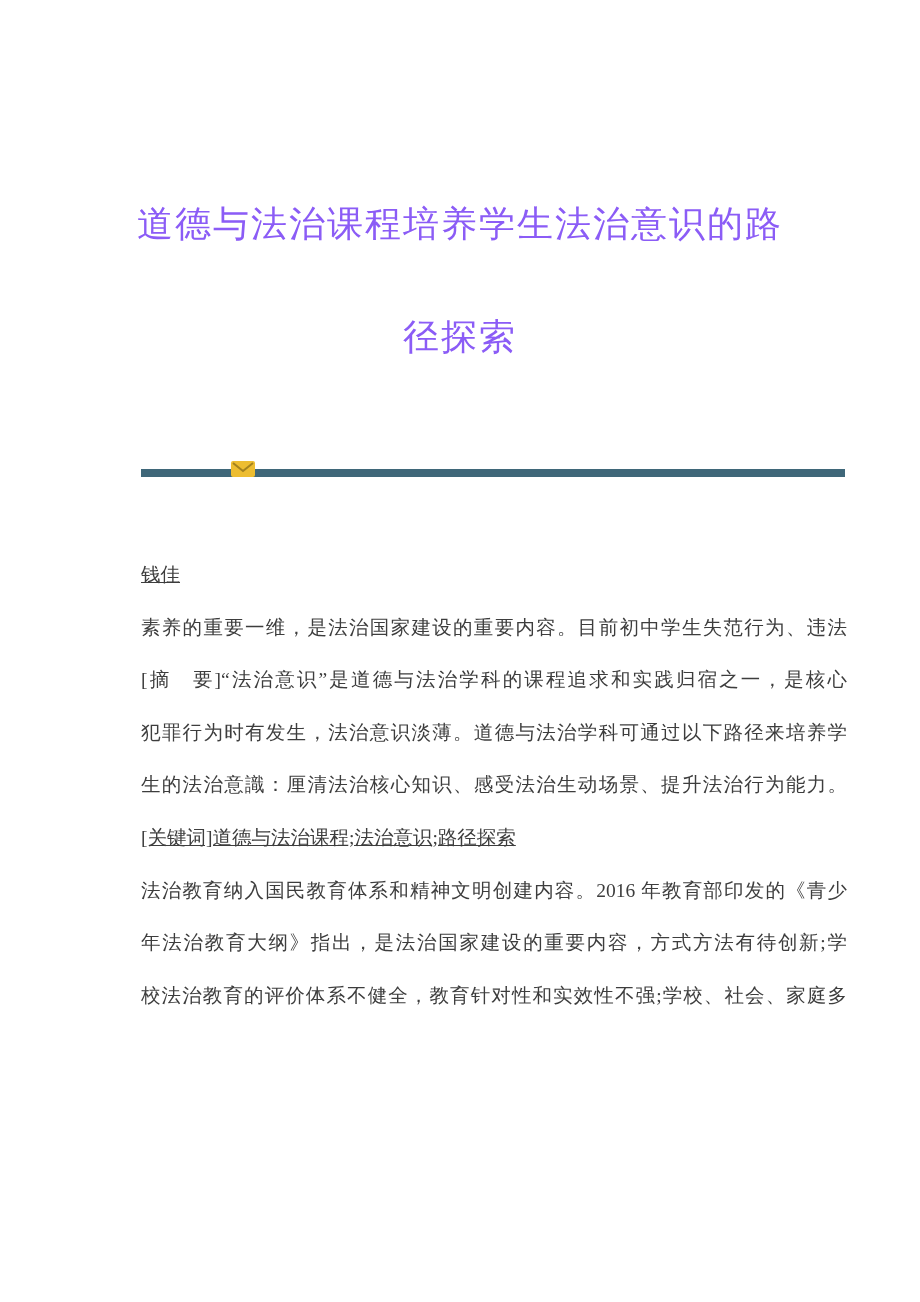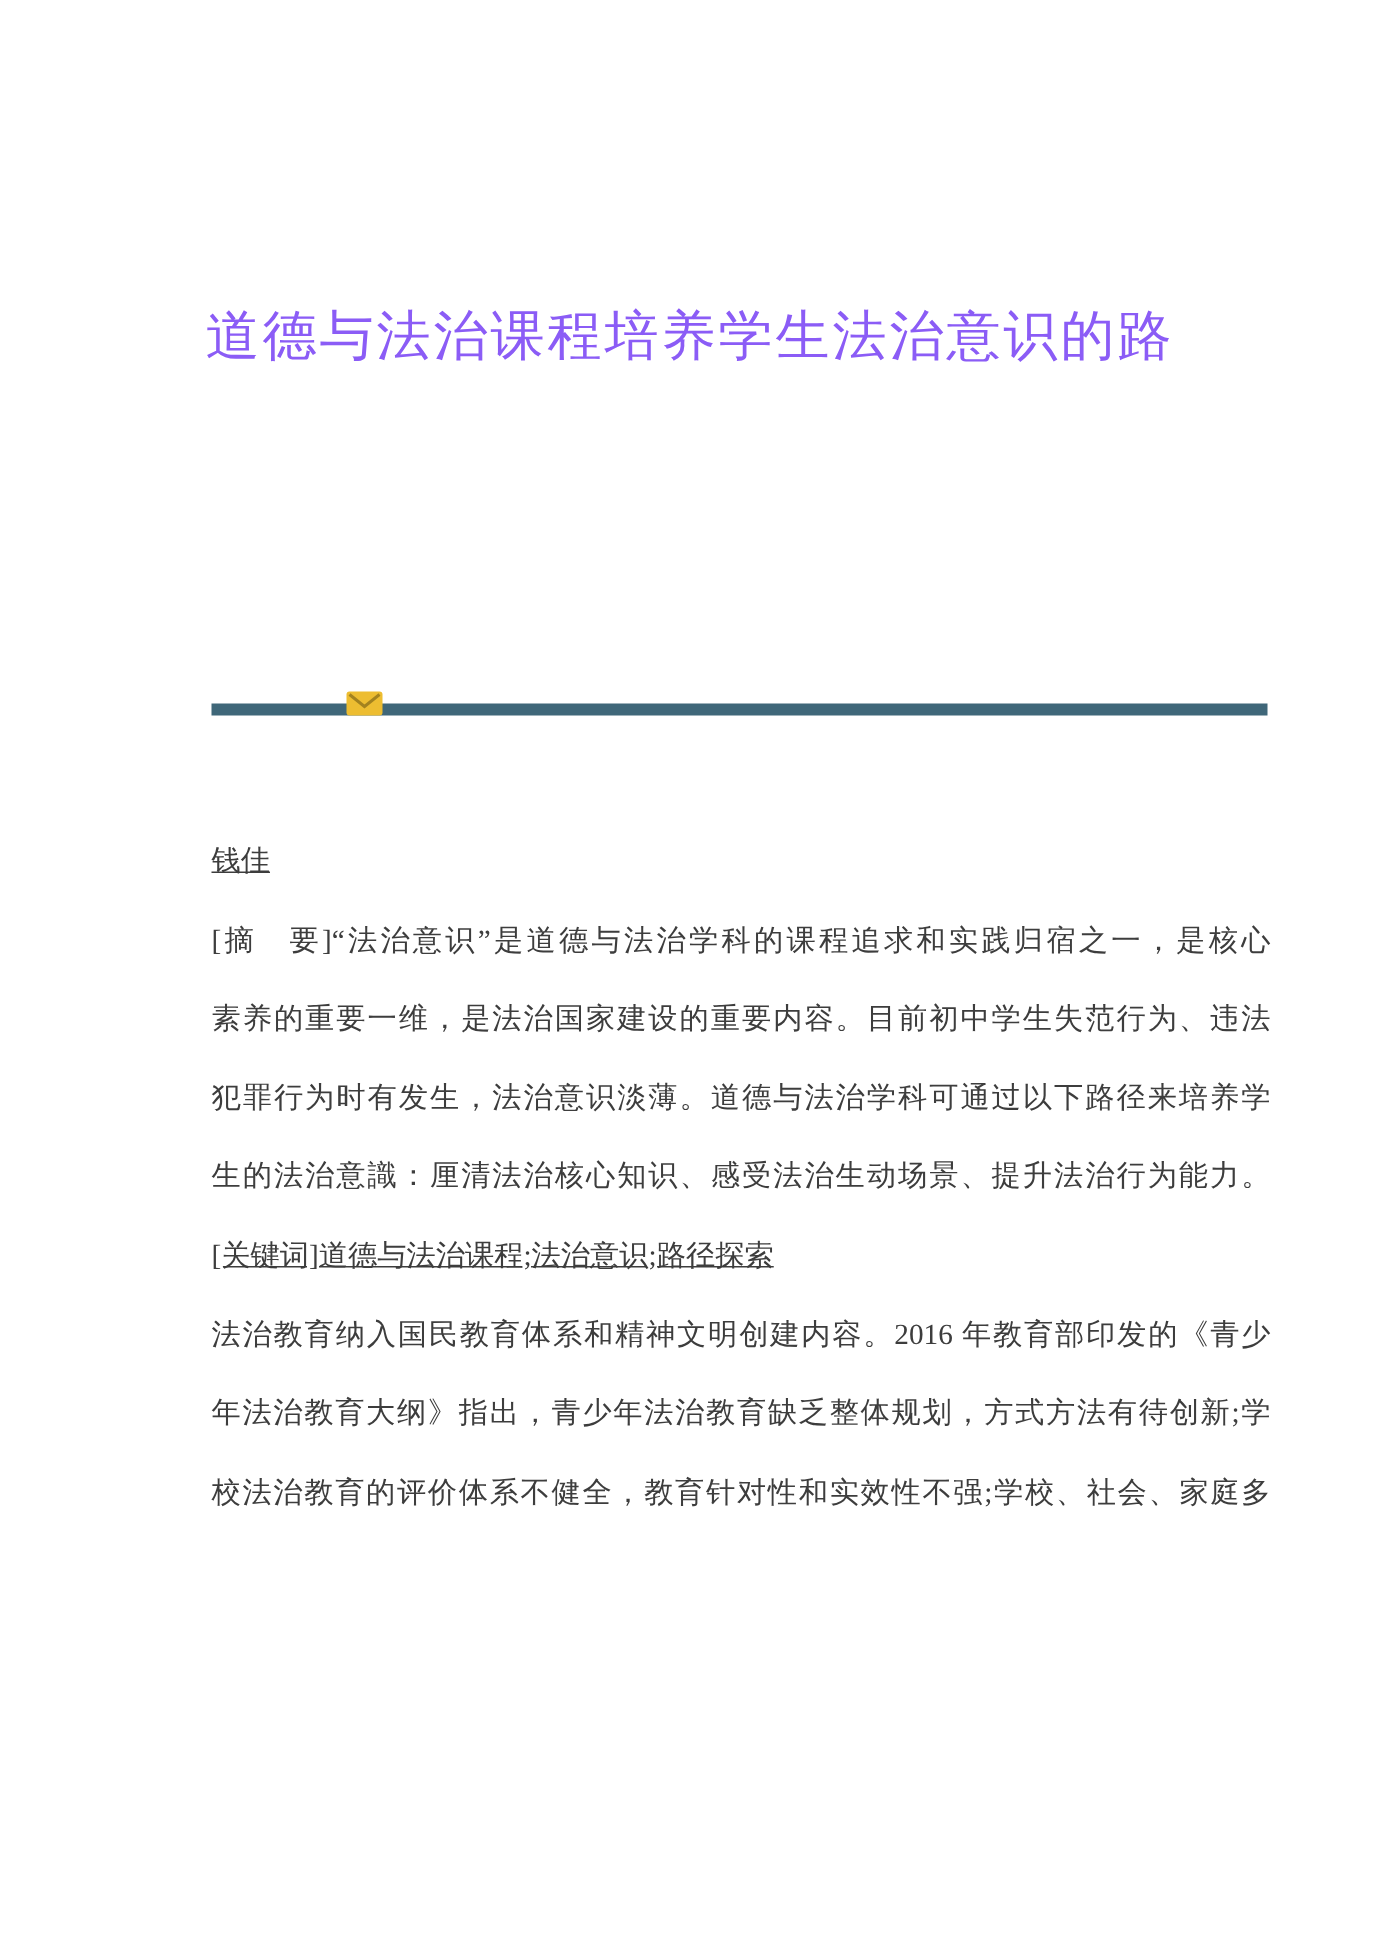--- a/index.html
+++ b/index.html
@@ -80,40 +80,41 @@
     text-decoration: underline;
   }
 </style>
 </head>
 <body>
 
 <div class="page">
 
   <div class="title-line t1">道德与法治课程培养学生法治意识的路</div>
 
+  <div class="title-line t2">径探索</div>
 
   <div class="divider-bar" style="background: rgb(63, 103, 121);"></div>
 
   <span class="divider-icon" style="background: rgb(237, 189, 49);">
     <svg viewBox="0 0 24 16" aria-hidden="true">
       <path d="M2 2 L12 10 L22 2" stroke="#a3821f" stroke-width="2" fill="none"></path>
     </svg>
   </span>
 
   <div class="stack">
 
     <div class="line left">钱佳</div>
 
+    <div class="line just">素养的重要一维，是法治国家建设的重要内容。目前初中学生失范行为、违法</div>
     <div class="line just">[摘　要]“法治意识”是道德与法治学科的课程追求和实践归宿之一，是核心</div>
-    <div class="line just">素养的重要一维，是法治国家建设的重要内容。目前初中学生失范行为、违法</div>
     <div class="line just">犯罪行为时有发生，法治意识淡薄。道德与法治学科可通过以下路径来培养学</div>
     <div class="line just">生的法治意識：厘清法治核心知识、感受法治生动场景、提升法治行为能力。</div>
 
     <div class="line left">[关键词]道德与法治课程;法治意识;路径探索</div>
 
 
     <div class="line just">法治教育纳入国民教育体系和精神文明创建内容。2016 年教育部印发的《青少</div>
-    <div class="line just">年法治教育大纲》指出，青少年法治教育缺乏整体规划，方式方法有待创新;学</div>
+    <div class="line just">年法治教育大纲》指出，是法治国家建设的重要内容，方式方法有待创新;学</div>
     <div class="line just">校法治教育的评价体系不健全，教育针对性和实效性不强;学校、社会、家庭多</div>
 
   </div>
 
 </div>
 
 </body></html>

